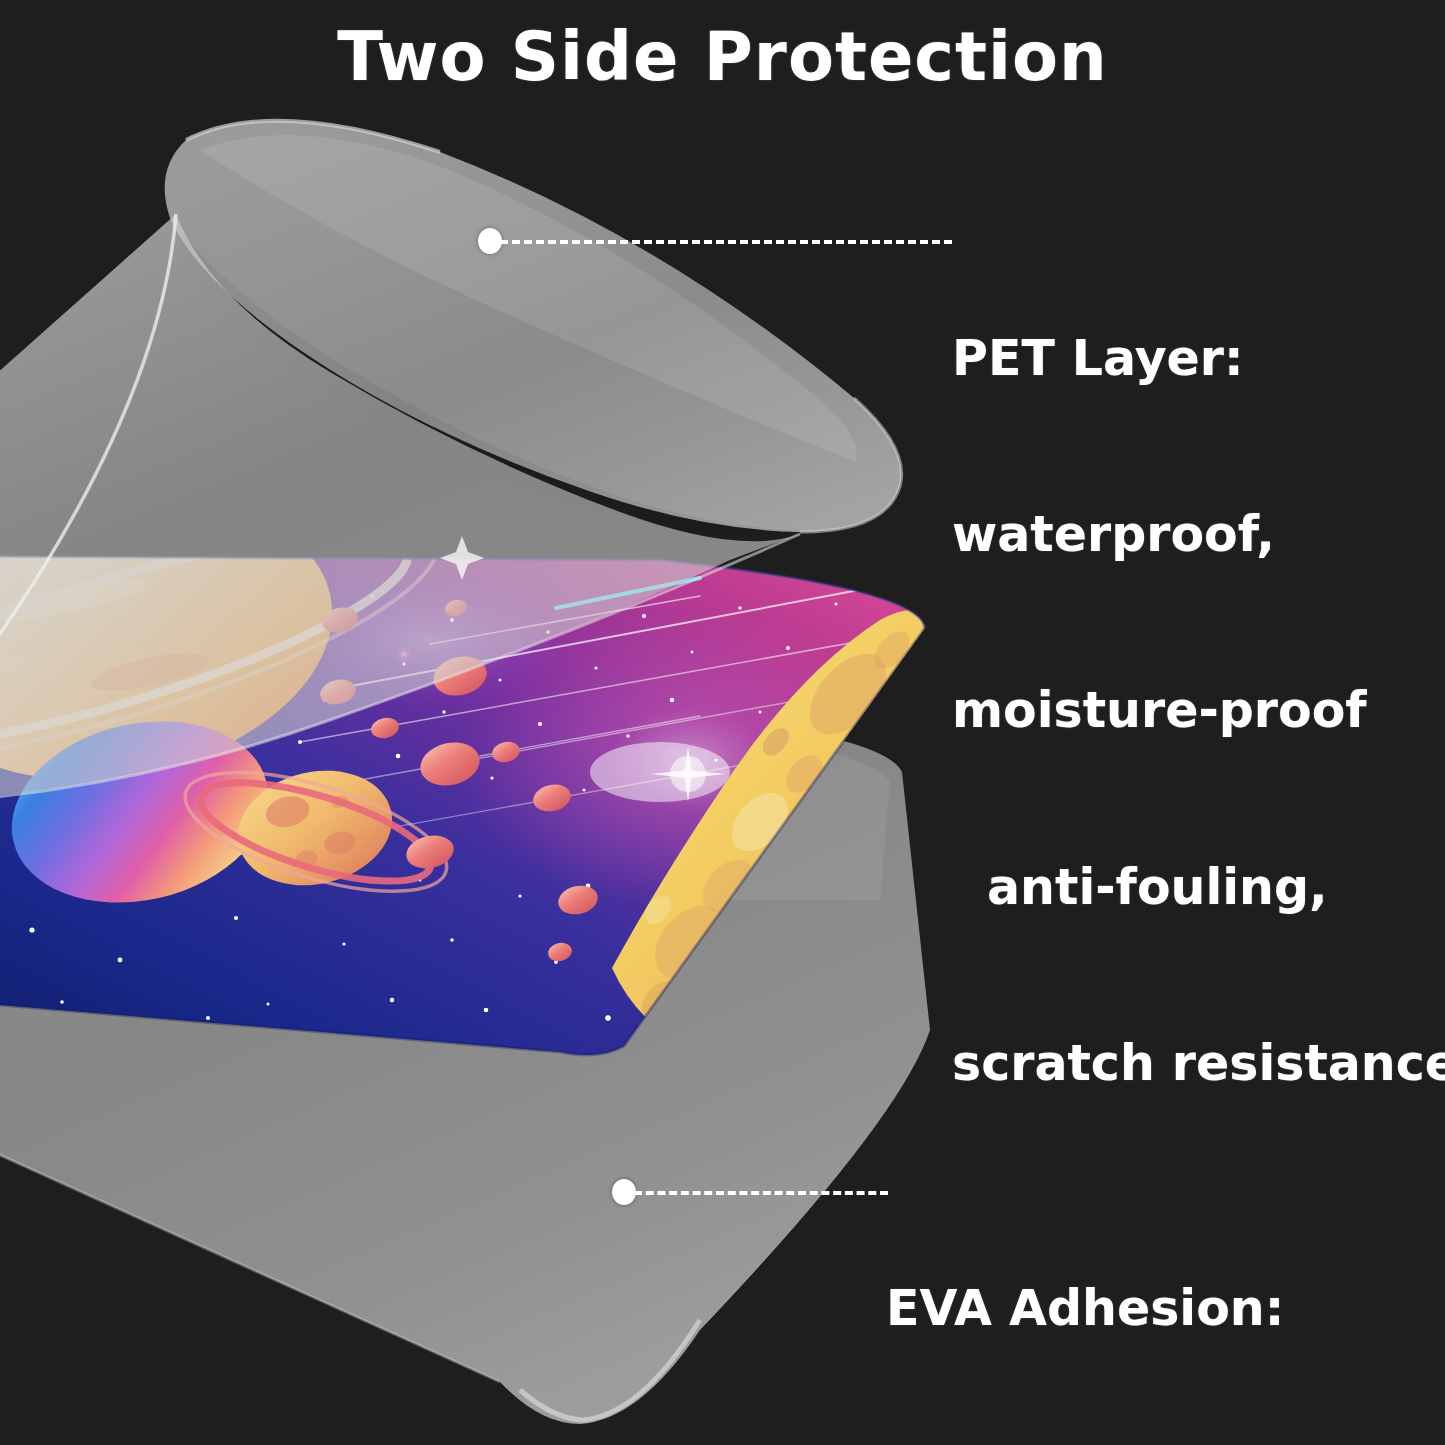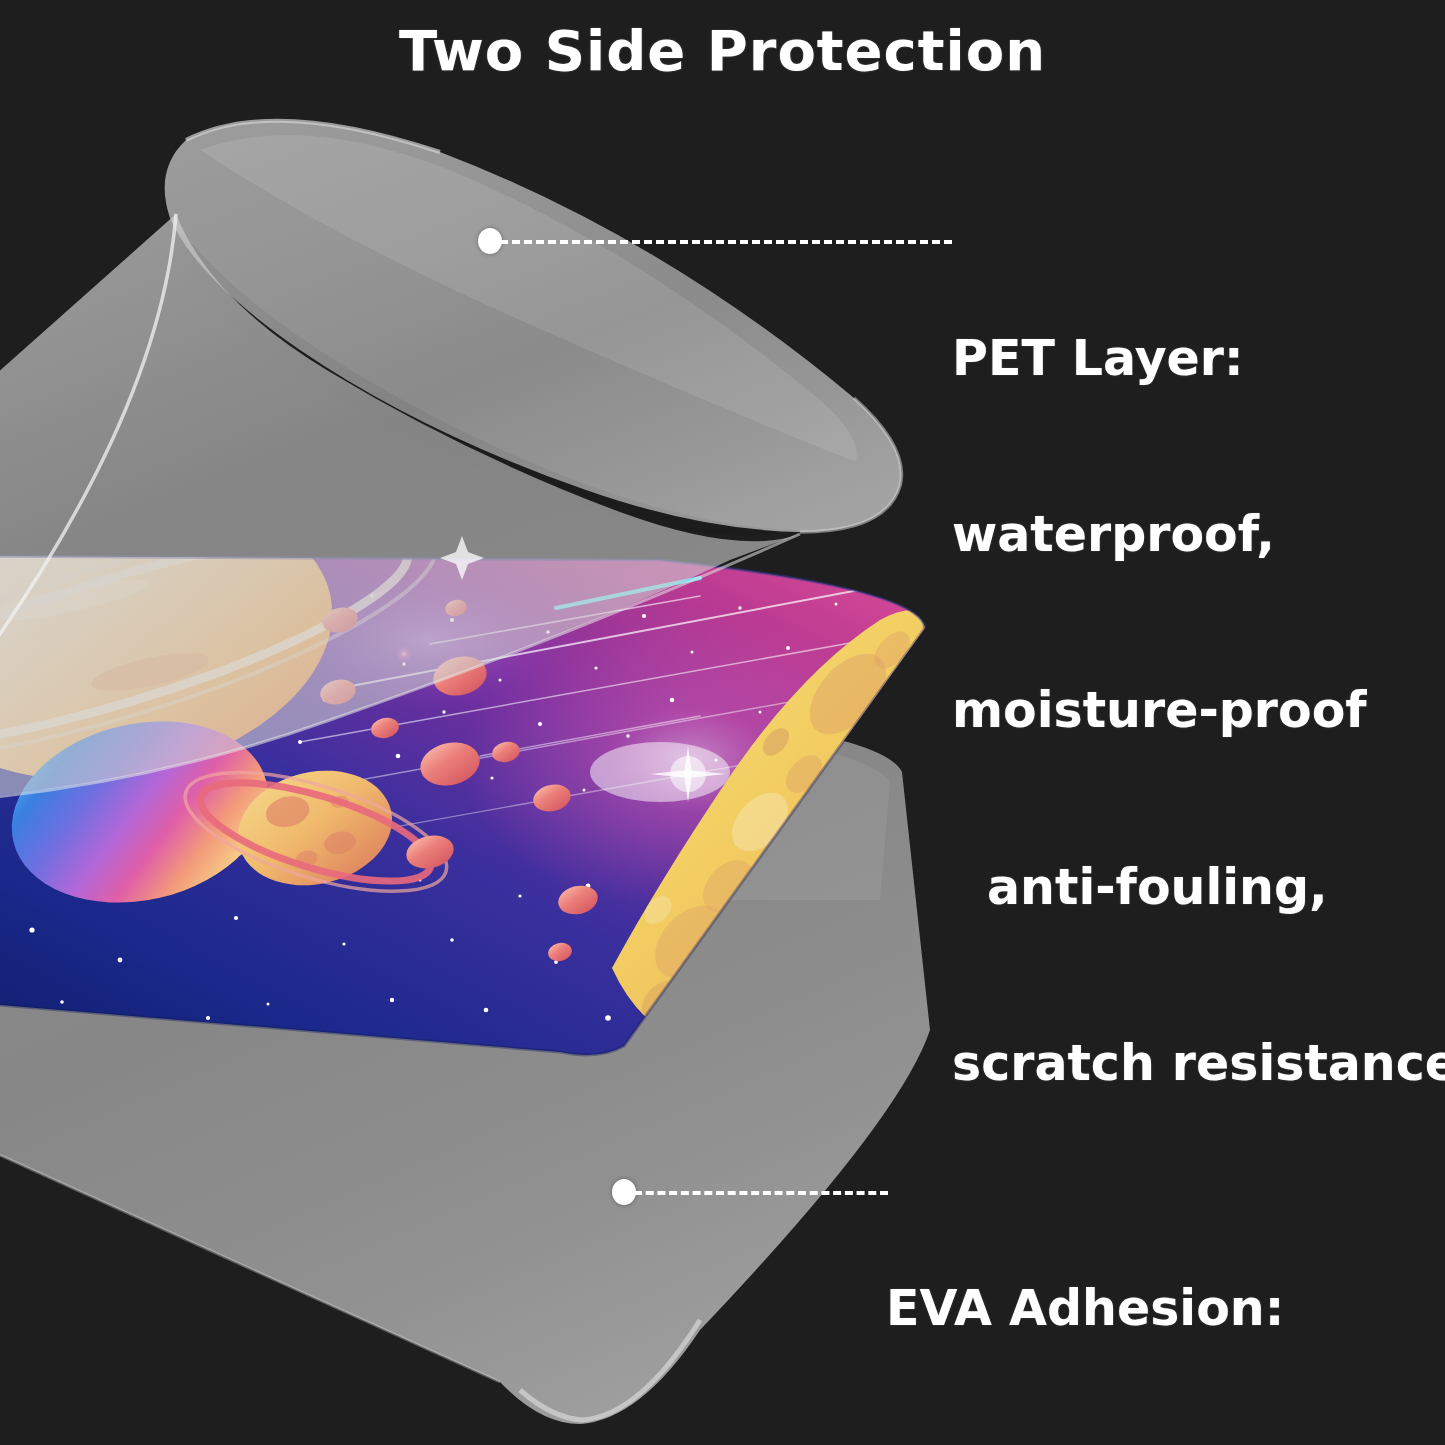--- a/index.html
+++ b/index.html
@@ -11,21 +11,21 @@
     font-family:"DejaVu Sans", sans-serif;
   }
   #stage svg.layer{position:absolute;left:0;top:0;width:1445px;height:1445px;}
 
   .title{
     position:absolute;
     left:0;top:22px;width:1445px;
     text-align:center;
     color:#ffffff;
     font-family:"DejaVu Sans", sans-serif;
-    font-size:56px;
+    font-size:67px;
     font-weight:700;
     letter-spacing:1px;
     line-height:1.05;
     white-space:nowrap;
     text-shadow:0 0 2px rgba(255,255,255,.25);
   }
 
   .callout-text{
     position:absolute;
     color:#ffffff;

